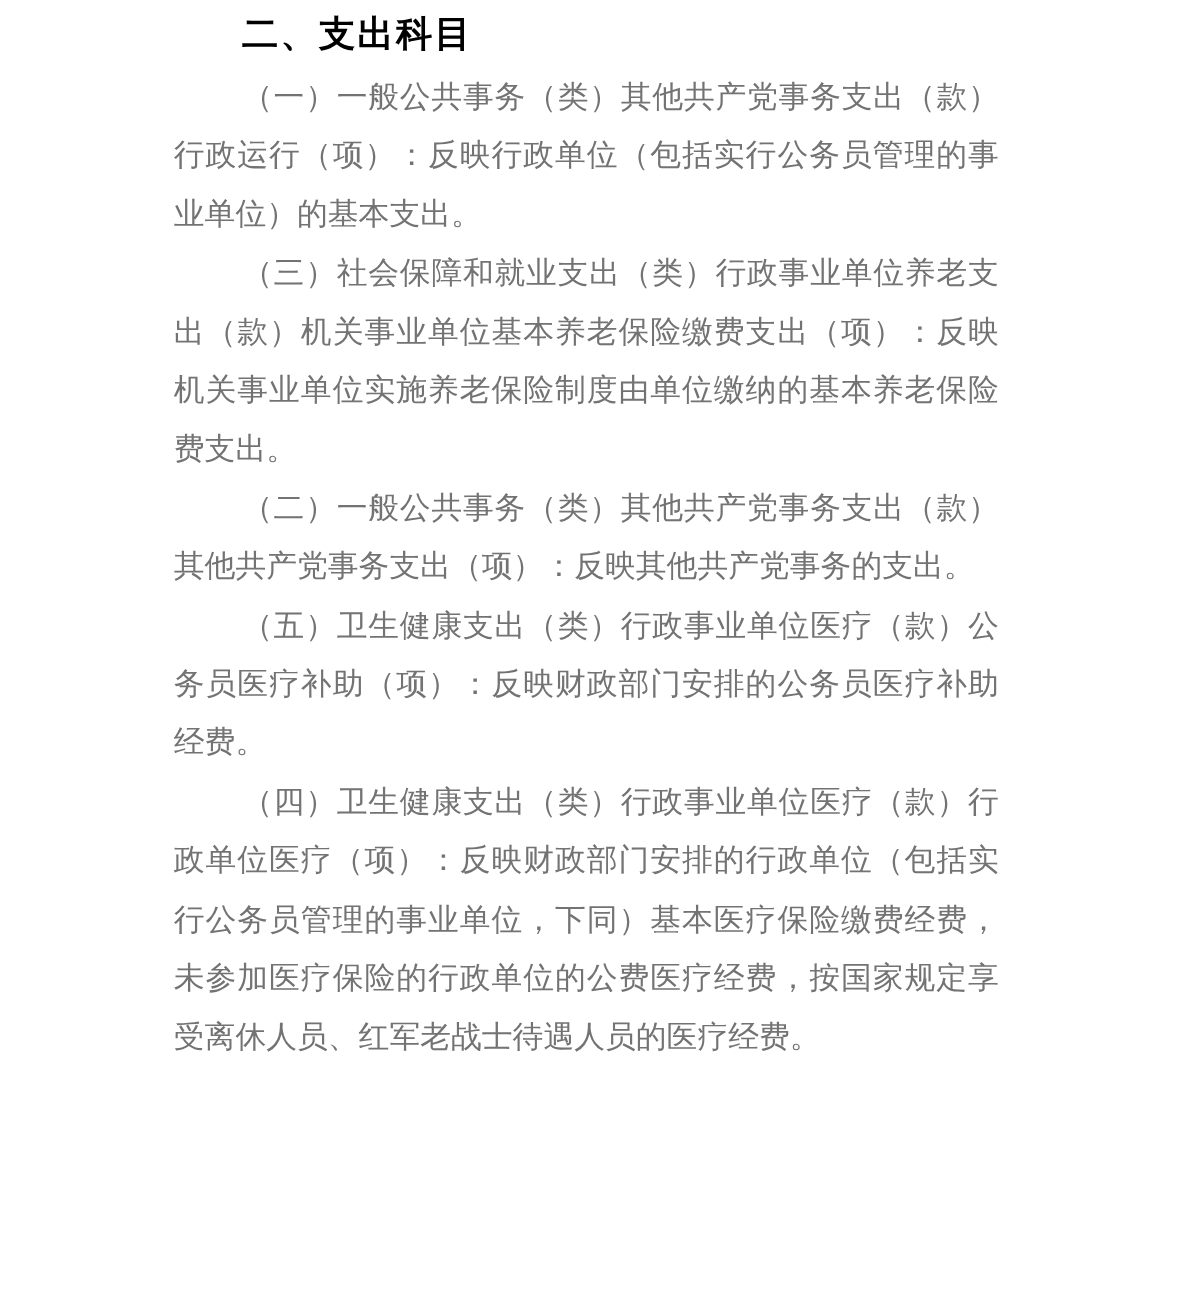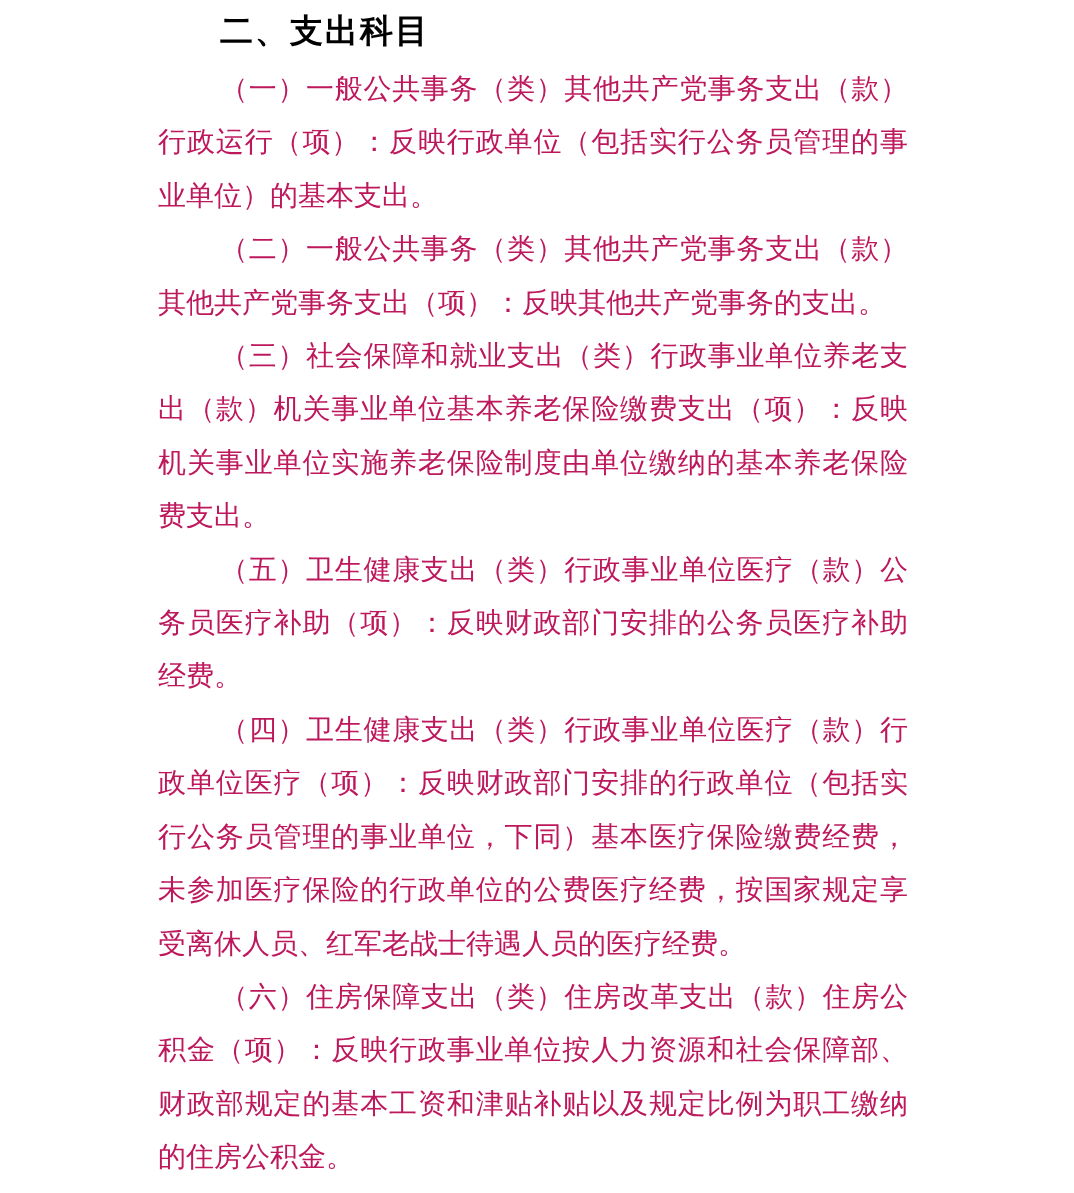--- a/index.html
+++ b/index.html
@@ -29,33 +29,32 @@
     text-indent: 62px;
     letter-spacing: 2px;
     color: #000000;
   }
   .doc-paragraph {
     margin: 0;
     font-size: 28px;
     line-height: 53.4px;
     text-indent: 62px;
     text-align: justify;
-    color: #be185d;
+    color: #737373;
   }
 </style>
 </head>
 <body>
 
 <main class="document">
   <h1 class="doc-heading">二、支出科目</h1>
 
   <p class="doc-paragraph">（一）一般公共事务（类）其他共产党事务支出（款）行政运行（项）：反映行政单位（包括实行公务员管理的事业单位）的基本支出。</p>
 
+  <p class="doc-paragraph">（三）社会保障和就业支出（类）行政事业单位养老支出（款）机关事业单位基本养老保险缴费支出（项）：反映机关事业单位实施养老保险制度由单位缴纳的基本养老保险费支出。</p>
+
   <p class="doc-paragraph">（二）一般公共事务（类）其他共产党事务支出（款）其他共产党事务支出（项）：反映其他共产党事务的支出。</p>
-
-  <p class="doc-paragraph">（三）社会保障和就业支出（类）行政事业单位养老支出（款）机关事业单位基本养老保险缴费支出（项）：反映机关事业单位实施养老保险制度由单位缴纳的基本养老保险费支出。</p>
 
   <p class="doc-paragraph">（五）卫生健康支出（类）行政事业单位医疗（款）公务员医疗补助（项）：反映财政部门安排的公务员医疗补助经费。</p>
 
   <p class="doc-paragraph">（四）卫生健康支出（类）行政事业单位医疗（款）行政单位医疗（项）：反映财政部门安排的行政单位（包括实行公务员管理的事业单位，下同）基本医疗保险缴费经费，未参加医疗保险的行政单位的公费医疗经费，按国家规定享受离休人员、红军老战士待遇人员的医疗经费。</p>
 
-  <p class="doc-paragraph">（六）住房保障支出（类）住房改革支出（款）住房公积金（项）：反映行政事业单位按人力资源和社会保障部、财政部规定的基本工资和津贴补贴以及规定比例为职工缴纳的住房公积金。</p>
 </main>
 
 </body></html>

